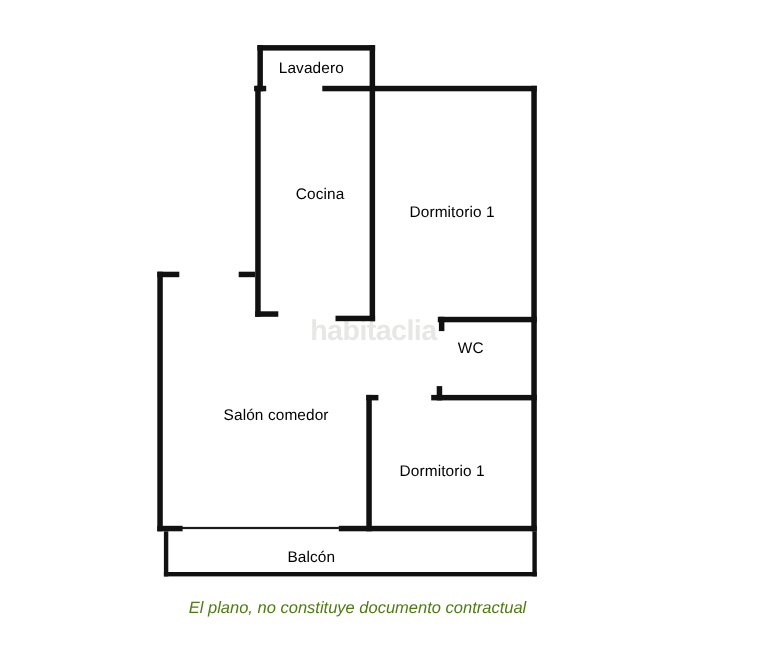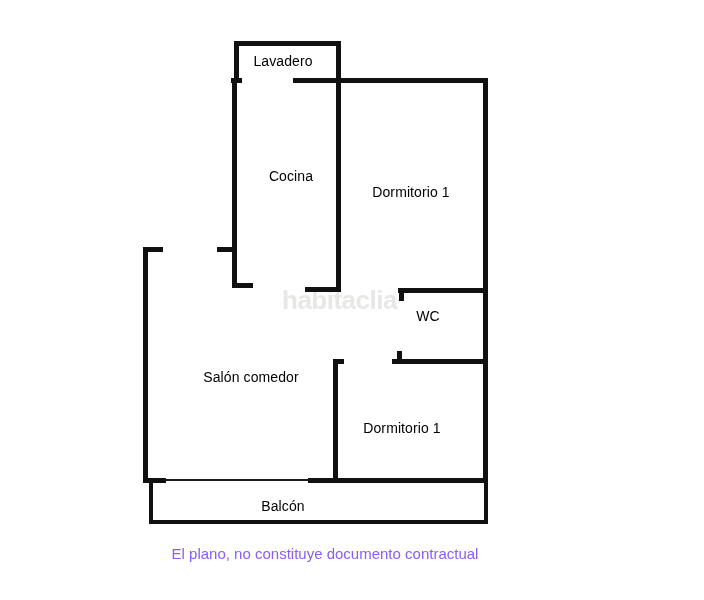--- a/index.html
+++ b/index.html
@@ -42,23 +42,24 @@
     letter-spacing: -0.5px;
     z-index: 1;
     white-space: nowrap;
   }
   .caption {
     position: absolute;
     left: 325px;
     top: 553px;
     transform: translate(-50%, -50%);
     font-size: 15px;
-    color: #8b5cf6;
+    color: #4d7c0f;
     white-space: nowrap;
     z-index: 4;
+    font-style: italic;
   }
 </style>
 </head>
 <body>
 
 <div class="canvas">
 
   <div class="watermark">habitaclia</div>
 
   <div class="wall" style="left:234px;top:41px;width:107px;height:5px"></div>

